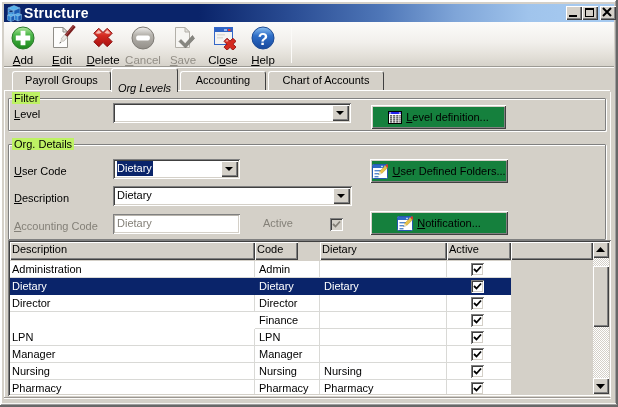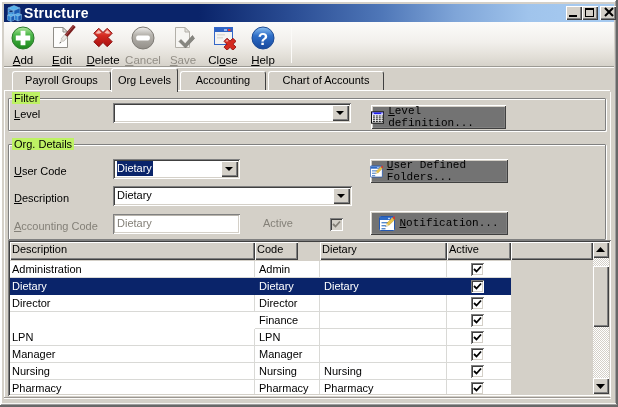--- a/index.html
+++ b/index.html
@@ -16,21 +16,20 @@
 .eB3 { position:absolute; left:2px; top:403px; width:614px; height:1px; background:#f6f5f2; }
 .pgR1 { position:absolute; left:609px; top:92px; width:1px; height:305px; background:#9a9692; }
 .pgR2 { position:absolute; left:610px; top:92px; width:1px; height:305px; background:#fdfcfa; }
 .pgB1 { position:absolute; left:4px; top:397px; width:606px; height:1px; background:#9a9692; }
 .pgB2 { position:absolute; left:4px; top:398px; width:607px; height:1px; background:#fdfcfa; }
 .abs { position:absolute; }
 
 .title {
   left:4px; top:4px; width:610px; height:18px;
   background:linear-gradient(to right,#0a246a 0%,#0a246a 32%,#2c4f96 48%,#4f77b8 62%,#7fa5d8 74%,#a0c4ec 86%,#a6caf0 96%);
-  text-align:right;
 }
 .title .txt { position:absolute; left:20px; top:1px; color:#fff; font-weight:bold; font-size:14px; letter-spacing:0.3px; }
 .title svg.wicon { position:absolute; left:2px; top:1px; }
 .tbtn {
   position:absolute; top:2px; width:16px; height:14px; background:#d4d0c8;
   box-shadow: inset 1px 1px 0 #ffffff, inset -1px -1px 0 #404040, inset -2px -2px 0 #808080;
 }
 .tbtn.min { left:562px; } .tbtn.max { left:578px; } .tbtn.cls { left:596px; }
 .tbtn .g { position:absolute; }
 .min .g { left:3px; top:9px; width:8px; height:2px; background:#000; }
@@ -50,44 +49,44 @@
 
 .tabpage {
   left:4px; top:90px; width:606px; height:307px; background:#d4d0c8;
   box-shadow: inset 1px 1px 0 #ffffff;
 }
 .tab {
   position:absolute; top:71px; height:19px; background:#d4d0c8;
   border-top:1px solid #ffffff; border-left:1px solid #ffffff; border-right:1px solid #404040;
   border-radius:3px 3px 0 0; text-align:center; line-height:17px; font-size:11px; z-index:2;
 }
-.tab.sel { top:68px; height:24px; z-index:5; line-height:17px; padding-top:3px; }
+.tab.sel { top:68px; height:24px; z-index:5; line-height:17px; padding-top:11px;font-style:italic; }
 
 .group {
   border:1px solid #808080; border-radius:1px;
   box-shadow: inset 1px 1px 0 #ffffff, 1px 1px 0 #ffffff;
 }
 .group .glabel { position:absolute; top:-7px; left:3px; background:#bef264; padding:0 2px; font-size:11px; }
 
 .lbl11 { position:absolute; font-size:11px; color:#000; }
 .dis-t { color:#848078; }
 .combo {
   position:absolute; background:#fff;
   box-shadow: inset 1px 1px 0 #808080, inset -1px -1px 0 #ffffff, inset 2px 2px 0 #404040, inset -2px -2px 0 #d4d0c8;
 }
 .combo .ctext { position:absolute; left:4px; top:3px; font-size:11px; white-space:pre; }
 .cbtn {
   position:absolute; right:2px; top:2px; bottom:2px; width:17px; background:#d4d0c8;
   box-shadow: inset 1px 1px 0 #ffffff, inset -1px -1px 0 #404040, inset -2px -2px 0 #808080;
 }
 .cbtn .arr { position:absolute; left:4px; top:6px; width:0; height:0; border:4px solid transparent; border-top:4px solid #000; border-bottom:none; }
 .btn {
-  position:absolute; background:#737373;
+  position:absolute; background:#15803d;
   box-shadow: inset 1px 1px 0 #ffffff, inset -1px -1px 0 #404040, inset 2px 2px 0 #d4d0c8, inset -2px -2px 0 #808080;
-  font-size:11px; color:#000; display:flex; align-items:center; justify-content:center; gap:4px;font-family:Liberation Mono, monospace;
+  font-size:11px; color:#000; display:flex; align-items:center; justify-content:center; gap:4px;
 }
 u { text-decoration:underline; }
 
 .list {
   left:8px; top:240px; width:603px; height:156px; background:#d4d0c8;
   box-shadow: inset 1px 1px 0 #808080, inset -1px -1px 0 #ffffff, inset 2px 2px 0 #404040, inset -2px -2px 0 #d4d0c8;
 }
 .hdr { position:absolute; top:2px; height:18px; background:#d4d0c8;
   box-shadow: inset 1px 1px 0 #ffffff, inset -1px -1px 0 #404040, inset -2px -2px 0 #808080;
   font-size:11px; line-height:15px; padding-left:2px; overflow:hidden; }

